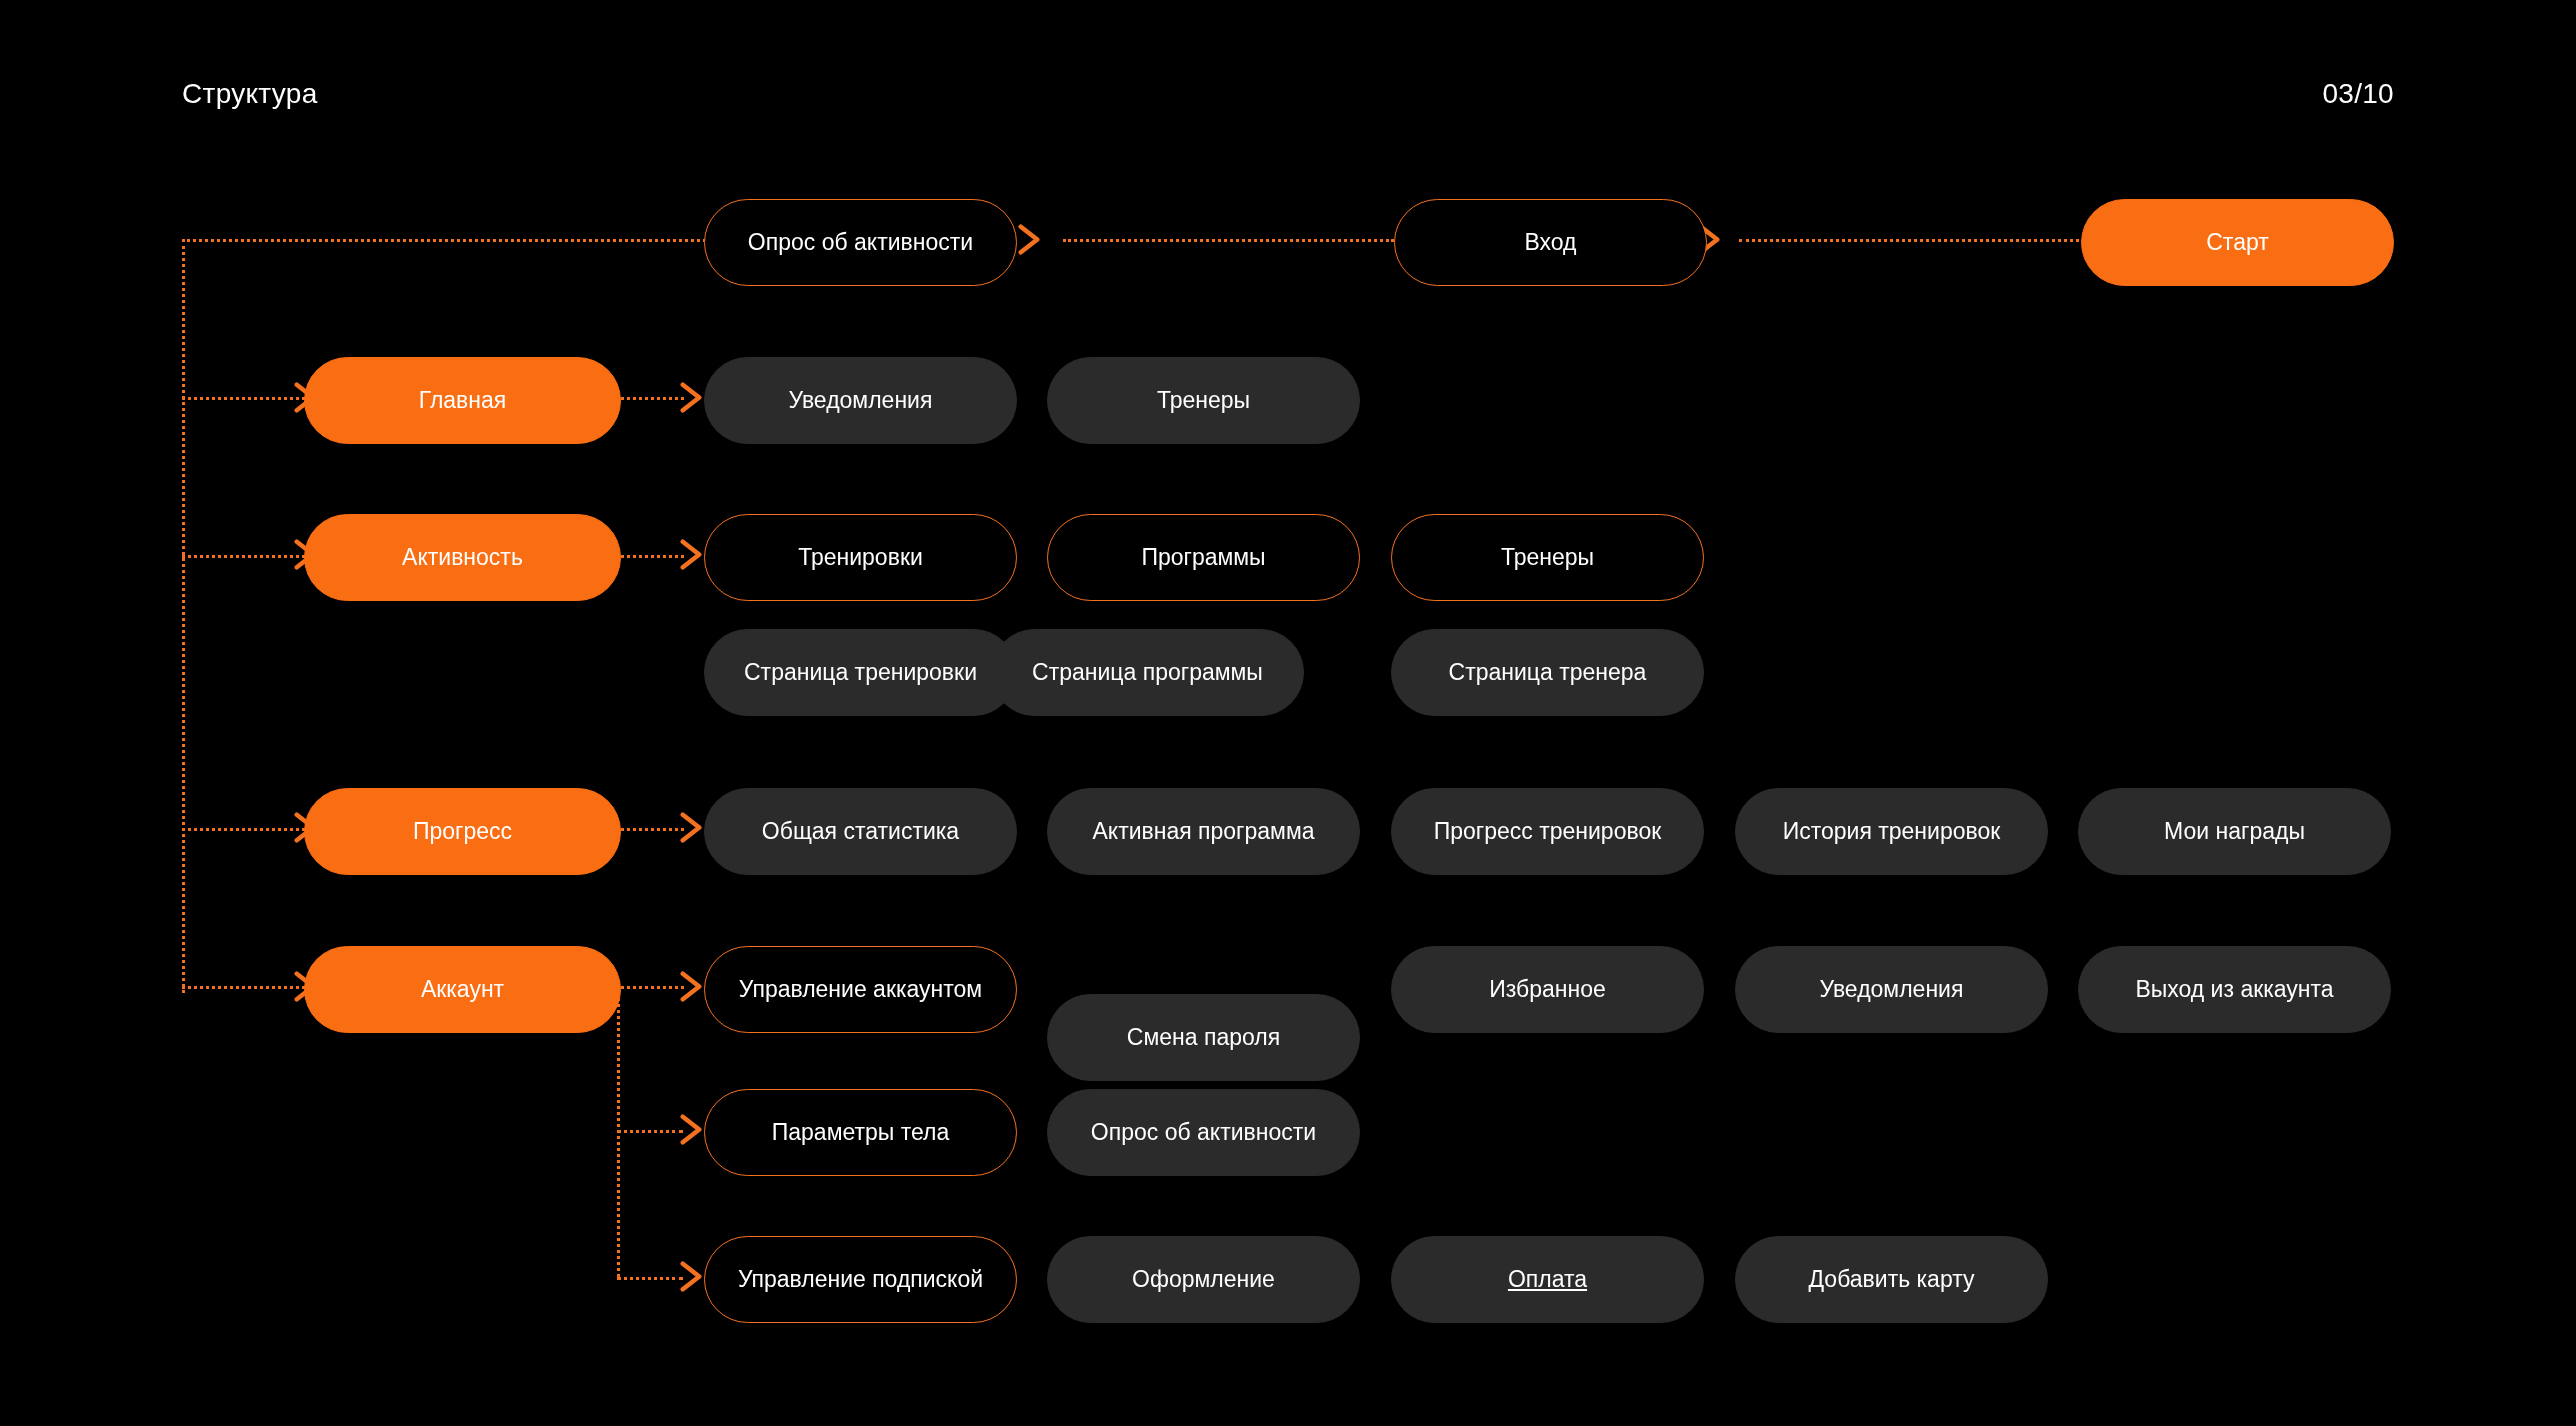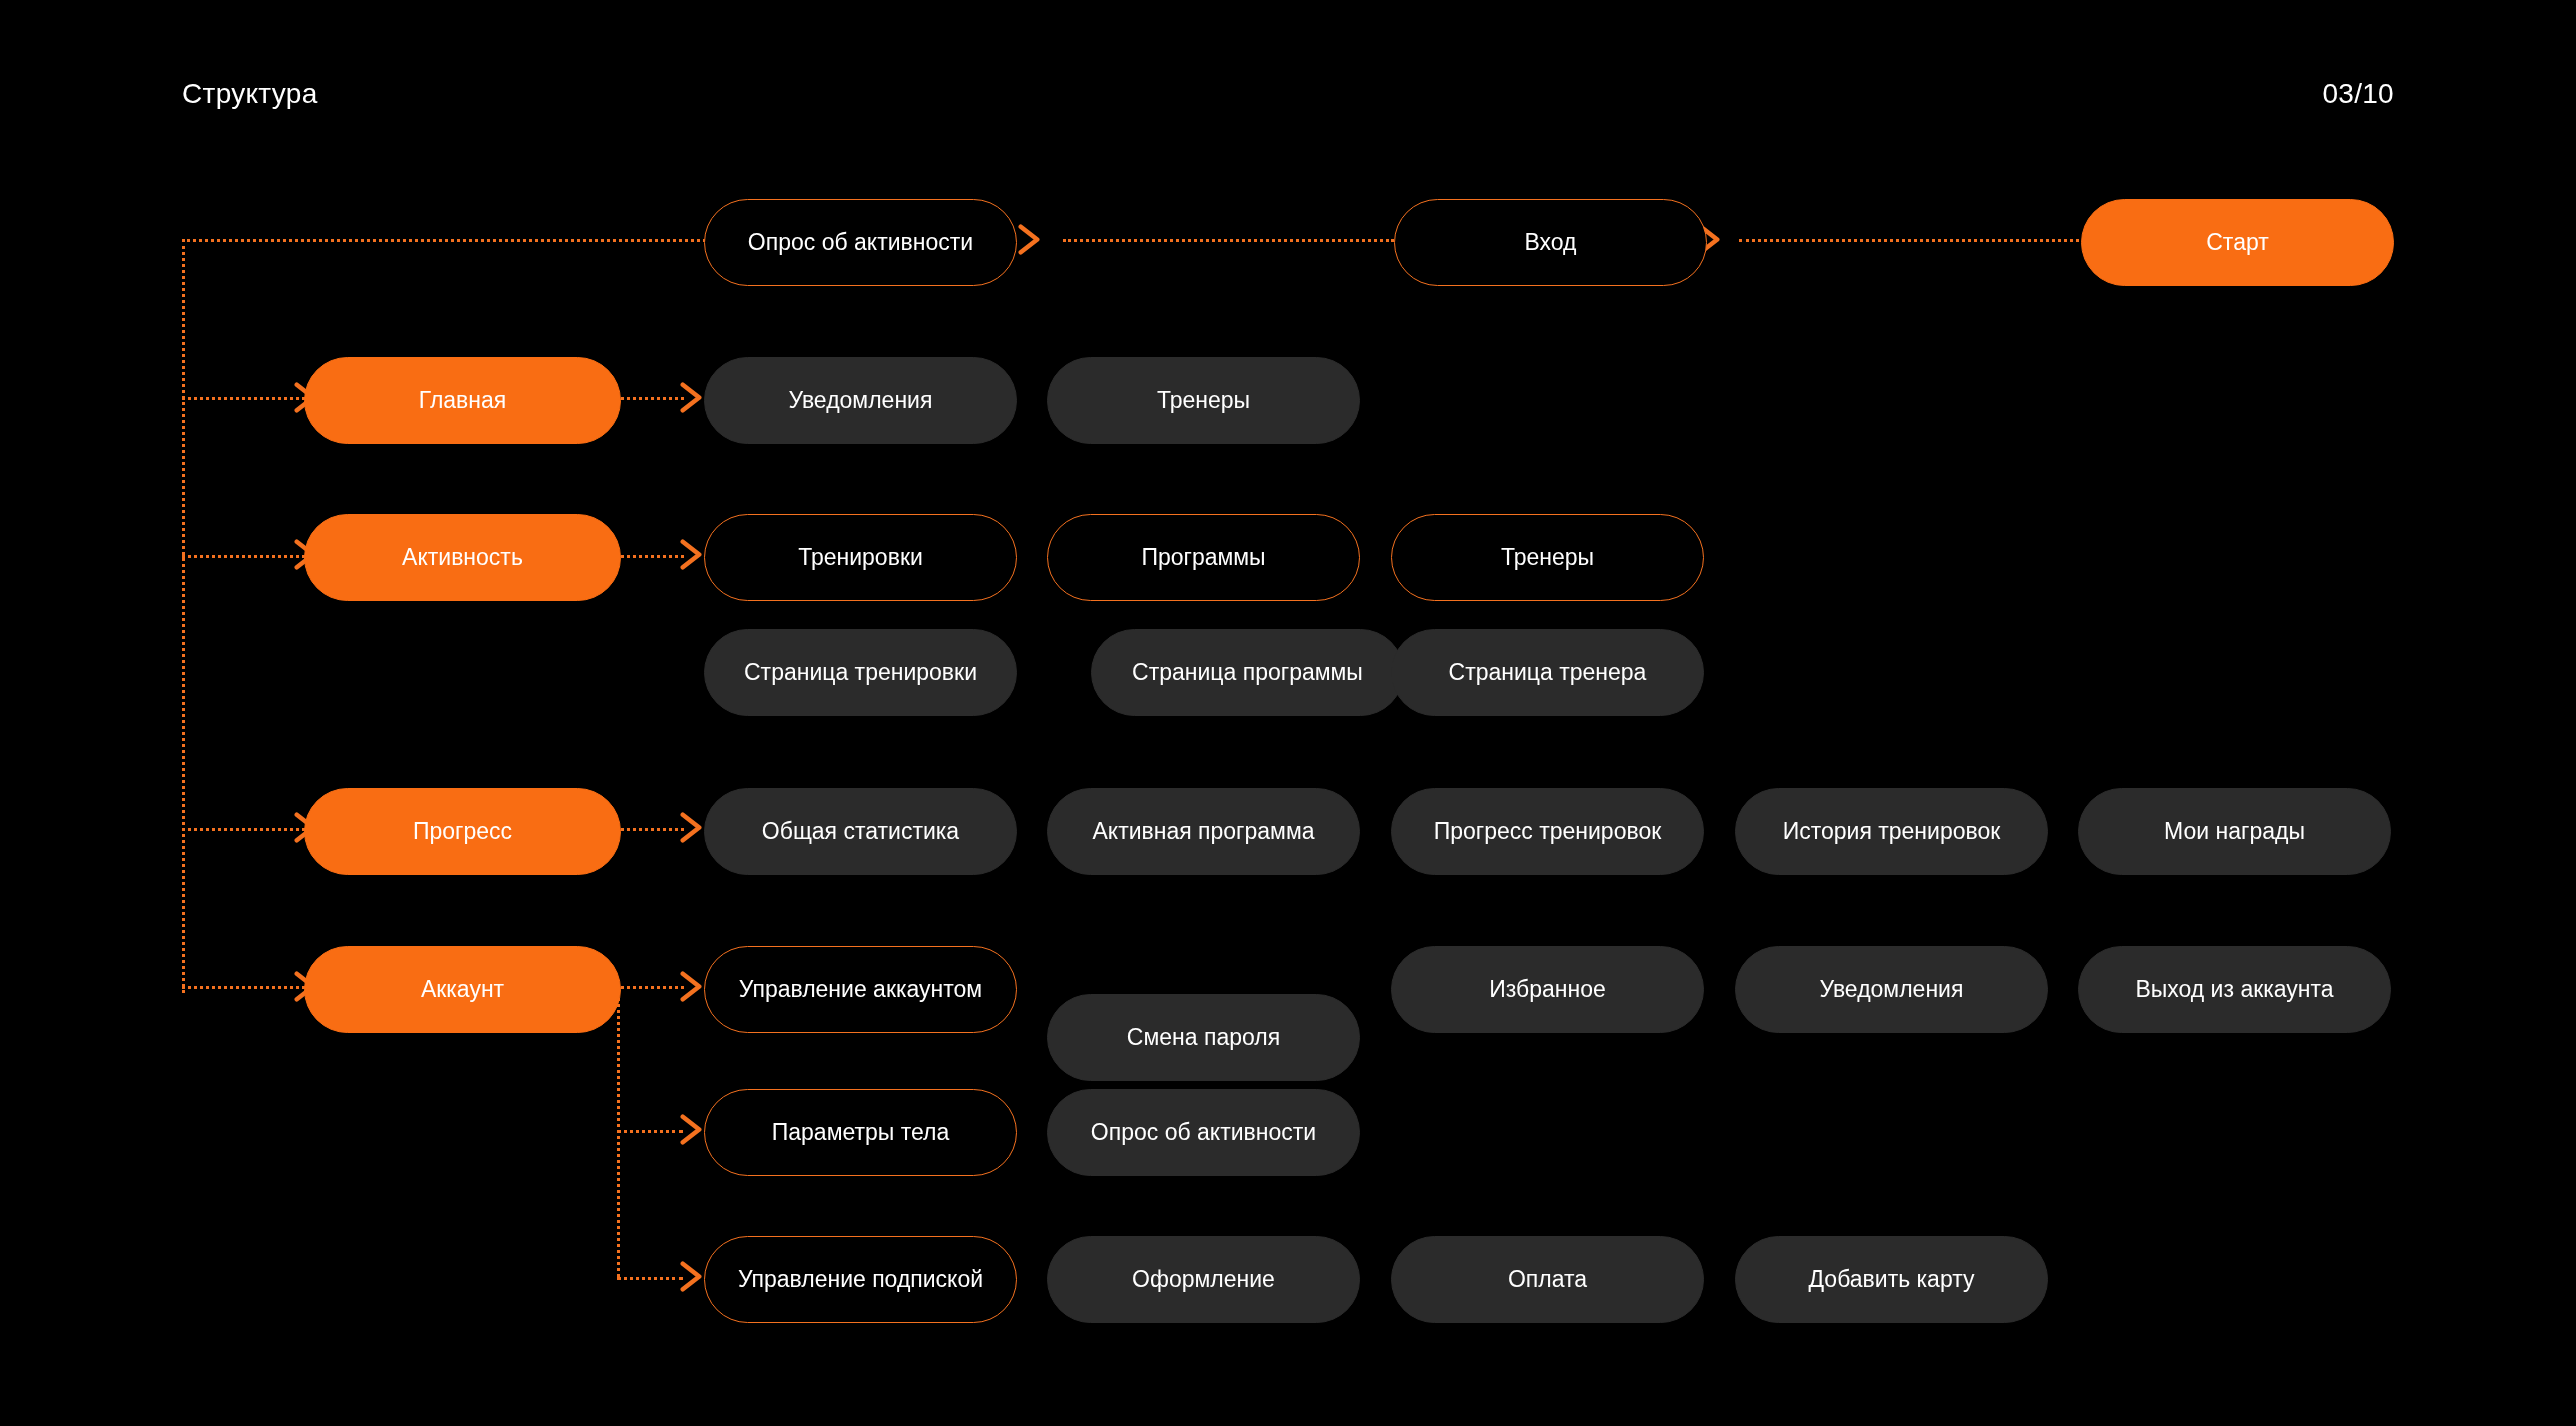--- a/index.html
+++ b/index.html
@@ -155,21 +155,21 @@
   <div class="node filled" style="left:304px; top:357px; width:317px;">Главная</div>
   <div class="node grey" style="left:704px; top:357px; width:313px;">Уведомления</div>
   <div class="node grey" style="left:1047px; top:357px; width:313px;">Тренеры</div>
 
   <div class="node filled" style="left:304px; top:514px; width:317px;">Активность</div>
   <div class="node outlined" style="left:704px; top:514px; width:313px;">Тренировки</div>
   <div class="node outlined" style="left:1047px; top:514px; width:313px;">Программы</div>
   <div class="node outlined" style="left:1391px; top:514px; width:313px;">Тренеры</div>
 
   <div class="node grey" style="left:704px; top:629px; width:313px;">Страница тренировки</div>
-  <div class="node grey" style="left:1091px; top:629px; width:313px;">Страница программы</div>
+  <div class="node grey" style="left:991px; top:629px; width:313px;">Страница программы</div>
   <div class="node grey" style="left:1391px; top:629px; width:313px;">Страница тренера</div>
 
   <div class="node filled" style="left:304px; top:788px; width:317px;">Прогресс</div>
   <div class="node grey" style="left:704px; top:788px; width:313px;">Общая статистика</div>
   <div class="node grey" style="left:1047px; top:788px; width:313px;">Активная программа</div>
   <div class="node grey" style="left:1391px; top:788px; width:313px;">Прогресс тренировок</div>
   <div class="node grey" style="left:1735px; top:788px; width:313px;">История тренировок</div>
   <div class="node grey" style="left:2078px; top:788px; width:313px;">Мои награды</div>
 
   <div class="node filled" style="left:304px; top:946px; width:317px;">Аккаунт</div>
@@ -177,17 +177,17 @@
   <div class="node grey" style="left:1047px; top:946px; width:313px;margin-top:48px;">Смена пароля</div>
   <div class="node grey" style="left:1391px; top:946px; width:313px;">Избранное</div>
   <div class="node grey" style="left:1735px; top:946px; width:313px;">Уведомления</div>
   <div class="node grey" style="left:2078px; top:946px; width:313px;">Выход из аккаунта</div>
 
   <div class="node outlined" style="left:704px; top:1089px; width:313px;">Параметры тела</div>
   <div class="node grey" style="left:1047px; top:1089px; width:313px;">Опрос об активности</div>
 
   <div class="node outlined" style="left:704px; top:1236px; width:313px;">Управление подпиской</div>
   <div class="node grey" style="left:1047px; top:1236px; width:313px;">Оформление</div>
-  <div class="node grey" style="left:1391px; top:1236px; width:313px;">Оплата</div>
+  <div class="node grey" style="left:1391px; top:1236px; width:313px;text-decoration:underline;">Оплата</div>
   <div class="node grey" style="left:1735px; top:1236px; width:313px;">Добавить карту</div>
 
 </div>
 
 
 </body></html>

